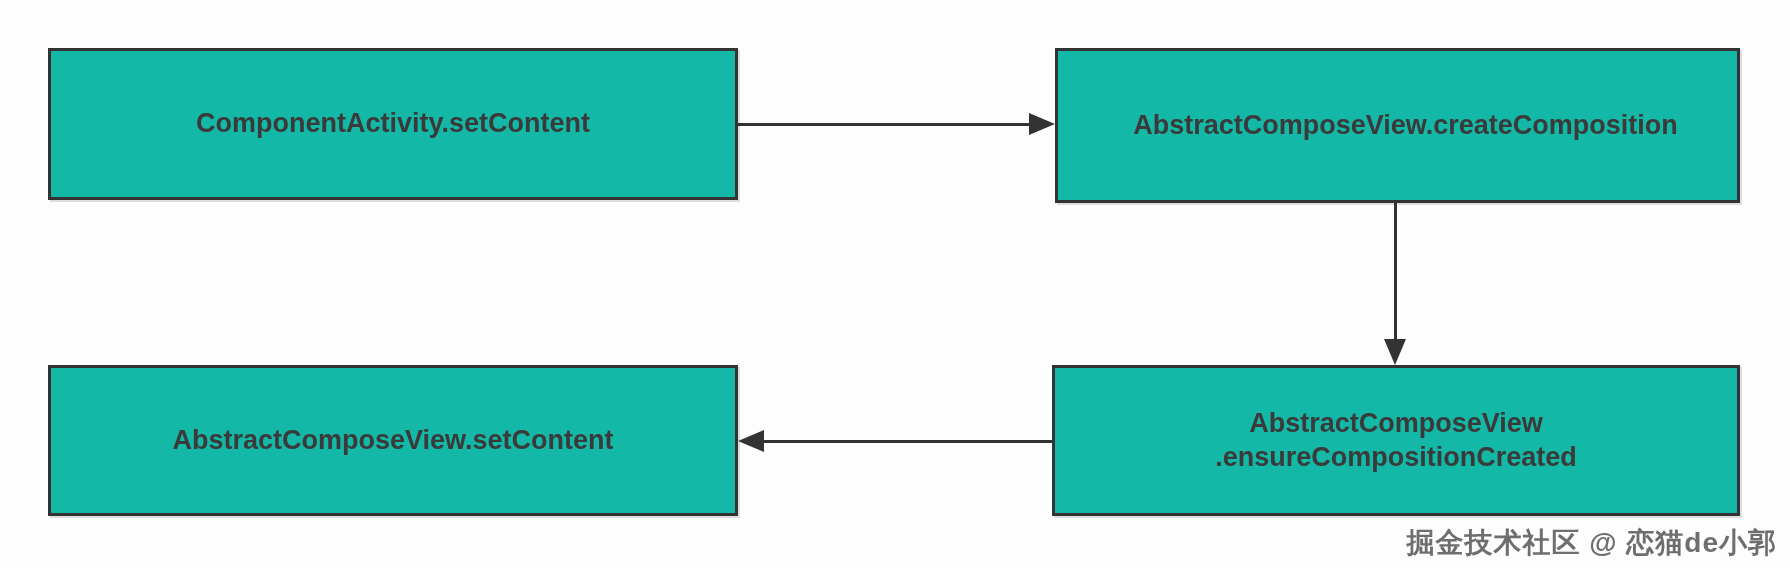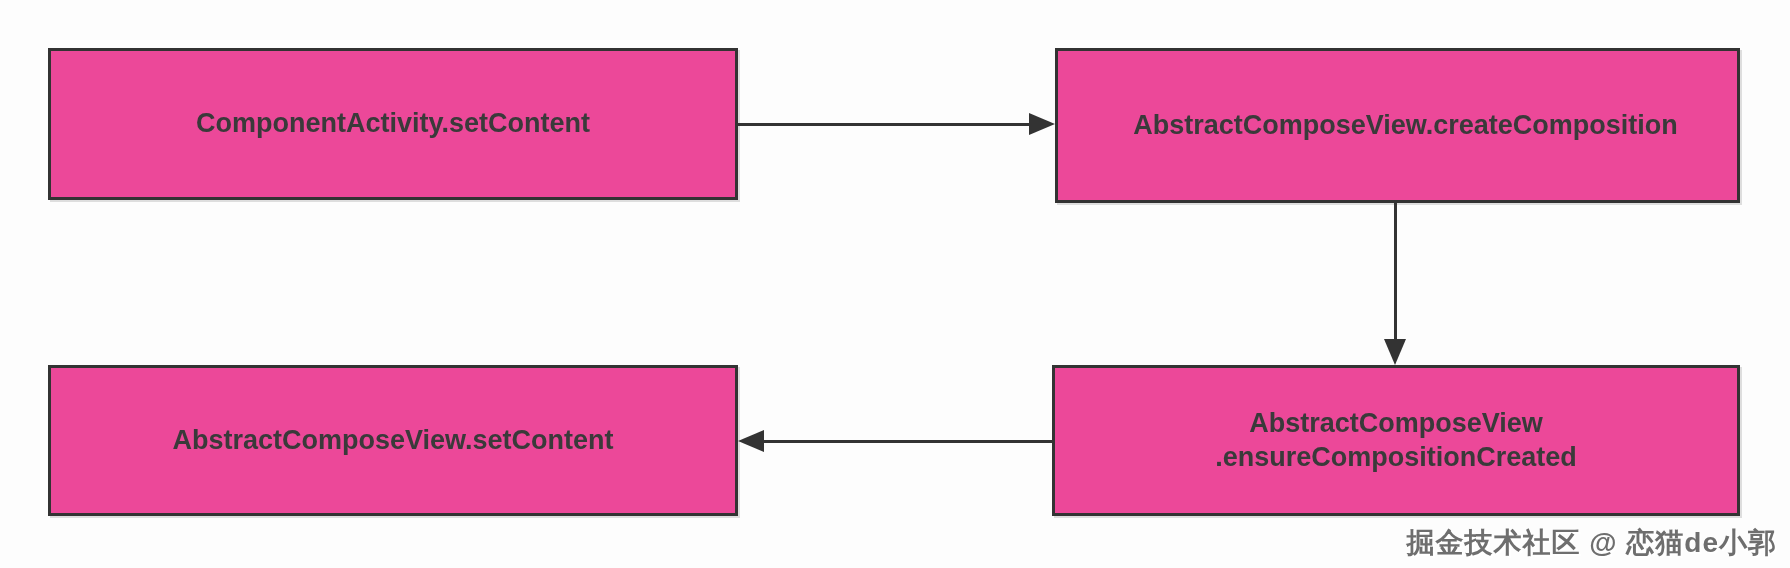--- a/index.html
+++ b/index.html
@@ -10,21 +10,21 @@
   .canvas {
     position: relative;
     width: 1790px;
     height: 568px;
     background: #fdfdfd;
     overflow: hidden;
     font-family: "Liberation Sans", sans-serif;
   }
   .node {
     position: absolute;
-    background: #ec4899;
+    background: #14b8a6;
     border: 3px solid #333333;
     box-shadow: 2px 2px 0 rgba(0,0,0,0.12);
     display: flex;
     align-items: center;
     justify-content: center;
     text-align: center;
     font-weight: bold;
     font-size: 27px;
     line-height: 1.25;
     color: #3a3a3a;

